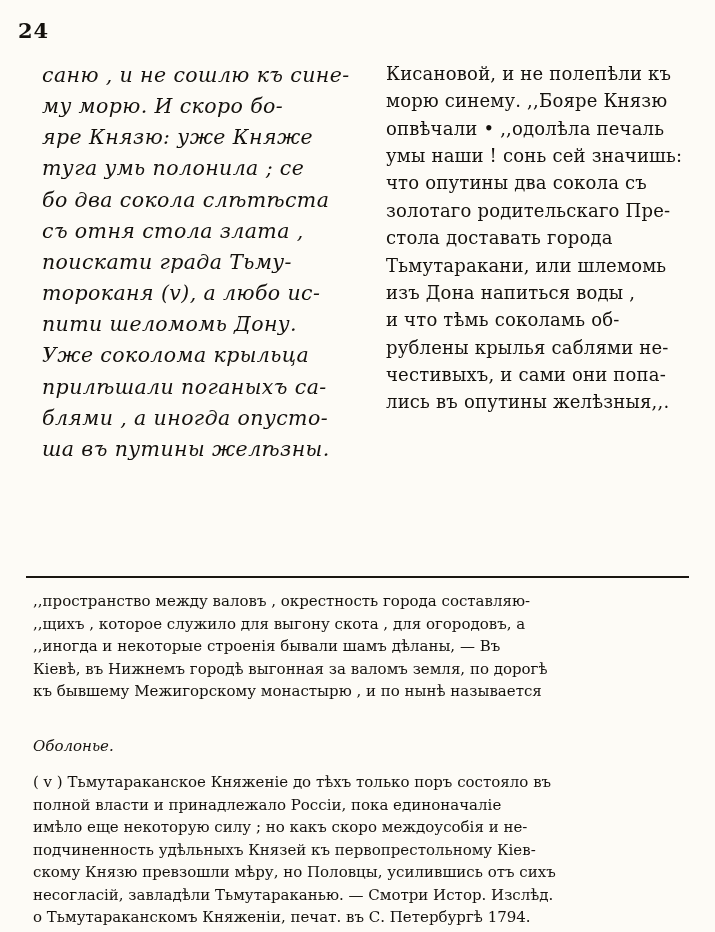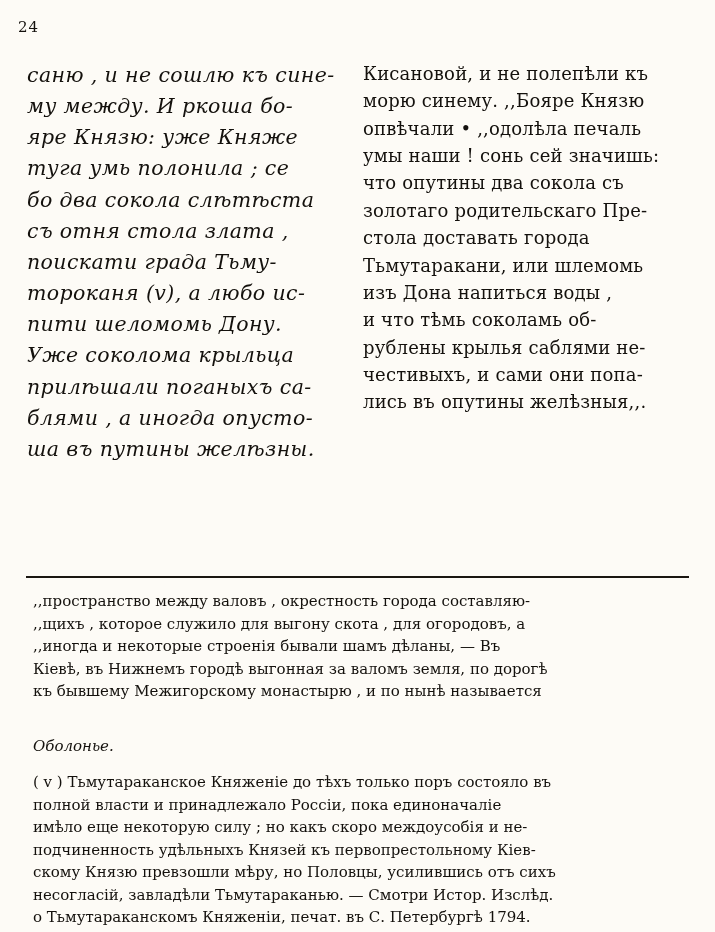--- a/index.html
+++ b/index.html
@@ -13,32 +13,32 @@
     height: 932px;
     background: #fdfbf6;
     overflow: hidden;
     font-family: "Liberation Serif", serif;
     color: #14110d;
   }
   .page-number {
     position: absolute;
     top: 18px;
     left: 18px;
-    font-size: 15px;
-    font-weight: normal;
+    font-size: 21px;
+    font-weight: bold;
     letter-spacing: 1px;
     font-family: "DejaVu Serif", serif;
   }
   .columns {
     position: absolute;
     top: 60px;
-    left: 27px;
+    left: 42px;
     width: 663px;
     display: flex;
-    gap: 18px;
+    gap: 26px;
   }
   .col {
     width: 318px;
   }
   .col-left p {
     margin: 0;
     font-style: italic;
     font-size: 20.5px;
     line-height: 1.52;
     text-align: justify;
@@ -94,21 +94,21 @@
 
 <div class="page">
 
   <div class="page-number">24</div>
 
   <div class="columns">
 
     <div class="col col-left">
       <p>
         <span class="ln">саню , и не сошлю къ сине-</span>
-        <span class="ln">му между. И ркоша бо-</span>
+        <span class="ln">му морю. И скоро бо-</span>
         <span class="ln">яре Князю: уже Княже</span>
         <span class="ln">туга умь полонила ; се</span>
         <span class="ln">бо два сокола слѣтѣста</span>
         <span class="ln">съ отня стола злата ,</span>
         <span class="ln">поискати града Тьму-</span>
         <span class="ln">тороканя (v), а любо ис-</span>
         <span class="ln">пити шеломомь Дону.</span>
         <span class="ln">Уже соколома крыльца</span>
         <span class="ln">прилѣшали поганыхъ са-</span>
         <span class="ln">блями , а иногда опусто-</span>

